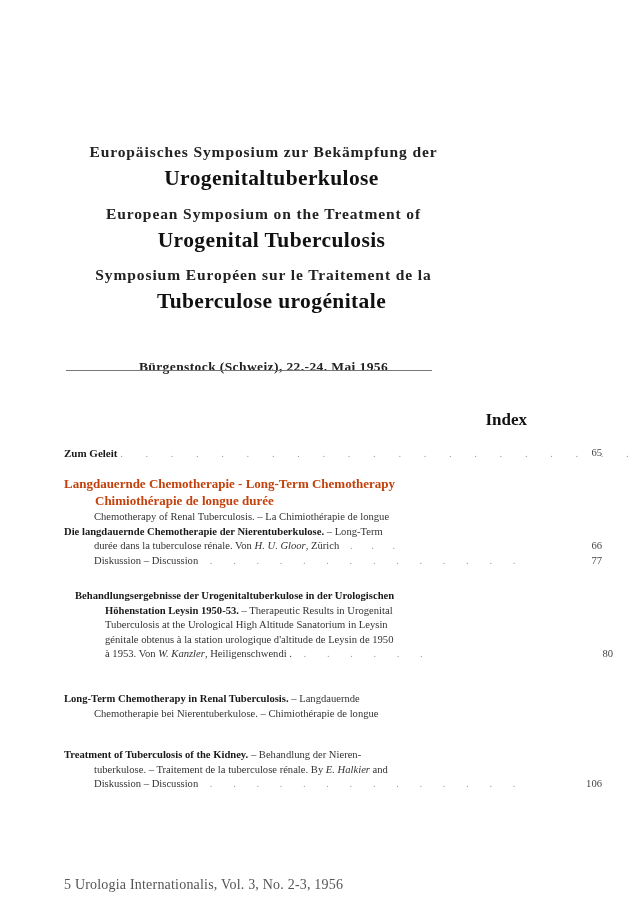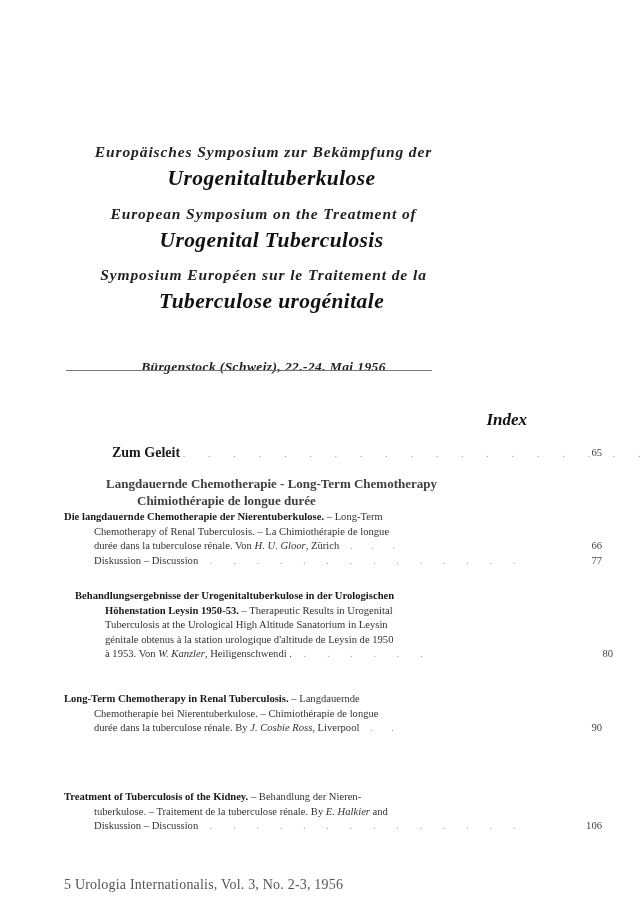--- a/index.html
+++ b/index.html
@@ -1,32 +1,32 @@
 <!DOCTYPE html>
 <html><head>
 <meta charset="utf-8">
 <style>
   html, body { margin: 0; padding: 0; background: #ffffff; }
   body {
     width: 643px; height: 907px; position: relative; overflow: hidden;
     font-family: "Liberation Serif", "DejaVu Serif", serif; color: #1a1a1a;
   }
   .abs { position: absolute; }
-  .center { left: 0; width: 527px; text-align: center; font-style: italic; }
+  .center { left: 0; width: 527px; text-align: center; }
   .sub { font-weight: bold; font-size: 15.5px; letter-spacing: 0.9px; color: #222; }
   .big { font-weight: bold; font-size: 21.5px; letter-spacing: 0.4px; color: #111; }
   .date { font-weight: bold; font-size: 13.5px; letter-spacing: 0.4px; color: #222; margin-top: 32px; }
   .rule { left: 66px; width: 364px; height: 1px; top: 371px; border-top: 1px solid #777; width: 365px; }
   .rule { width: 365px; }
   .index-title { font-weight: bold; font-size: 17px; color: #111; }
   .toc { left: 64px; width: 538px; font-size: 10.6px; line-height: 14.6px; color: #333; }
   .row { position: relative; white-space: nowrap; }
   .indent { padding-left: 30px; }
   .bold { font-weight: bold; color: #1a1a1a; }
-  .sect { font-weight: bold; font-size: 13px; line-height: 17px; color: #404040; margin-left: 42px; }
+  .sect { font-weight: bold; font-size: 13px; line-height: 17px; color: #c2410c; }
   .sect-indent { padding-left: 31px; }
   .page { position: absolute; right: 0; top: 0; color: #444; }
   .dots { color: #999; letter-spacing: 10px; }
   .footer { left: 64px; font-size: 14px; color: #555; top: 877px; letter-spacing: 0.2px; }
   i { font-style: italic; }
 </style>
 </head>
 <body>
 
 <div class="abs center sub" style="top:143px;">Europäisches Symposium zur Bekämpfung der</div>
@@ -36,51 +36,50 @@
 <div class="abs center sub" style="top:266px;">Symposium Européen sur le Traitement de la</div>
 <div class="abs center big" style="top:289px; padding-left:8px;">Tuberculose urogénitale</div>
 <div class="abs center date" style="top:327px;">Bürgenstock (Schweiz), 22.-24. Mai 1956</div>
 
 <div class="abs rule" style="left:66px; width:366px; top:370px;"></div>
 
 <div class="abs center index-title" style="top:410px;text-align:right;">Index</div>
 
 <div class="abs toc" style="top:446px;">
   <div class="row">
-    <span class="bold" style="font-size:14px;margin-left:48px;">Zum Geleit</span>
+    <span class="bold" style="font-size:11px;">Zum Geleit</span>
     <span class="dots">. . . . . . . . . . . . . . . . . . . . . .</span>
     <span class="page">65</span>
   </div>
 </div>
 
 <div class="abs toc" style="top:475px;">
   <div class="sect">Langdauernde Chemotherapie - Long-Term Chemotherapy</div>
   <div class="sect sect-indent">Chimiothérapie de longue durée</div>
 </div>
 
 <div class="abs toc" style="top:510px;">
+  <div class="row indent">Chemotherapy of Renal Tuberculosis. – La Chimiothérapie de longue</div>
   <div class="row"><span class="bold">Die langdauernde Chemotherapie der Nierentuberkulose.</span><span> – Long-Term</span></div>
-  <div class="row indent">Chemotherapy of Renal Tuberculosis. – La Chimiothérapie de longue</div>
   <div class="row indent"><span>durée dans la tuberculose rénale. Von </span><i>H. U. Gloor</i><span>, Zürich</span><span class="dots" style="letter-spacing:8px;"> . . .</span><span class="page">66</span></div>
   <div class="row indent"><span>Diskussion – Discussion</span><span class="dots" style="letter-spacing:9px;"> . . . . . . . . . . . . . .</span><span class="page">77</span></div>
 </div>
 
 <div class="abs toc" style="top:589px;margin-left:11px;">
   <div class="row bold">Behandlungsergebnisse der Urogenitaltuberkulose in der Urologischen</div>
   <div class="row indent"><span class="bold">Höhenstation Leysin 1950-53.</span><span> – Therapeutic Results in Urogenital</span></div>
   <div class="row indent">Tuberculosis at the Urological High Altitude Sanatorium in Leysin</div>
   <div class="row indent">génitale obtenus à la station urologique d'altitude de Leysin de 1950</div>
   <div class="row indent"><span>à 1953. Von </span><i>W. Kanzler</i><span>, Heiligenschwendi .</span><span class="dots" style="letter-spacing:9px;"> . . . . . .</span><span class="page">80</span></div>
 </div>
 
 <div class="abs toc" style="top:692px;">
   <div class="row"><span class="bold">Long-Term Chemotherapy in Renal Tuberculosis.</span><span> – Langdauernde</span></div>
   <div class="row indent">Chemotherapie bei Nierentuberkulose. – Chimiothérapie de longue</div>
-  <div class="row indent"><span>durée dans la tuberculose rénale. By </span><i>J. Cosbie Ross</i><span>, Liverpool</span><span class="dots" style="letter-spacing:8px;"> . .</span><span class="page">90</span></div>
 </div>
 
-<div class="abs toc" style="top:748px;margin-top:42px;">
+<div class="abs toc" style="top:748px;">
   <div class="row"><span class="bold">Treatment of Tuberculosis of the Kidney.</span><span> – Behandlung der Nieren-</span></div>
   <div class="row indent"><span>tuberkulose. – Traitement de la tuberculose rénale. By </span><i>E. Halkier</i><span> and</span></div>
   <div class="row indent"><span>Diskussion – Discussion</span><span class="dots" style="letter-spacing:9px;"> . . . . . . . . . . . . . .</span><span class="page">106</span></div>
 </div>
 
 <div class="abs footer">5  Urologia Internationalis, Vol. 3, No. 2-3, 1956</div>
 
 </body></html>

